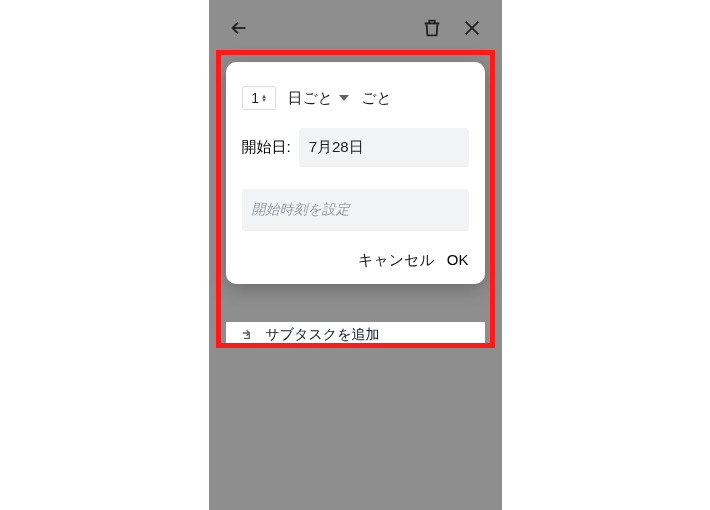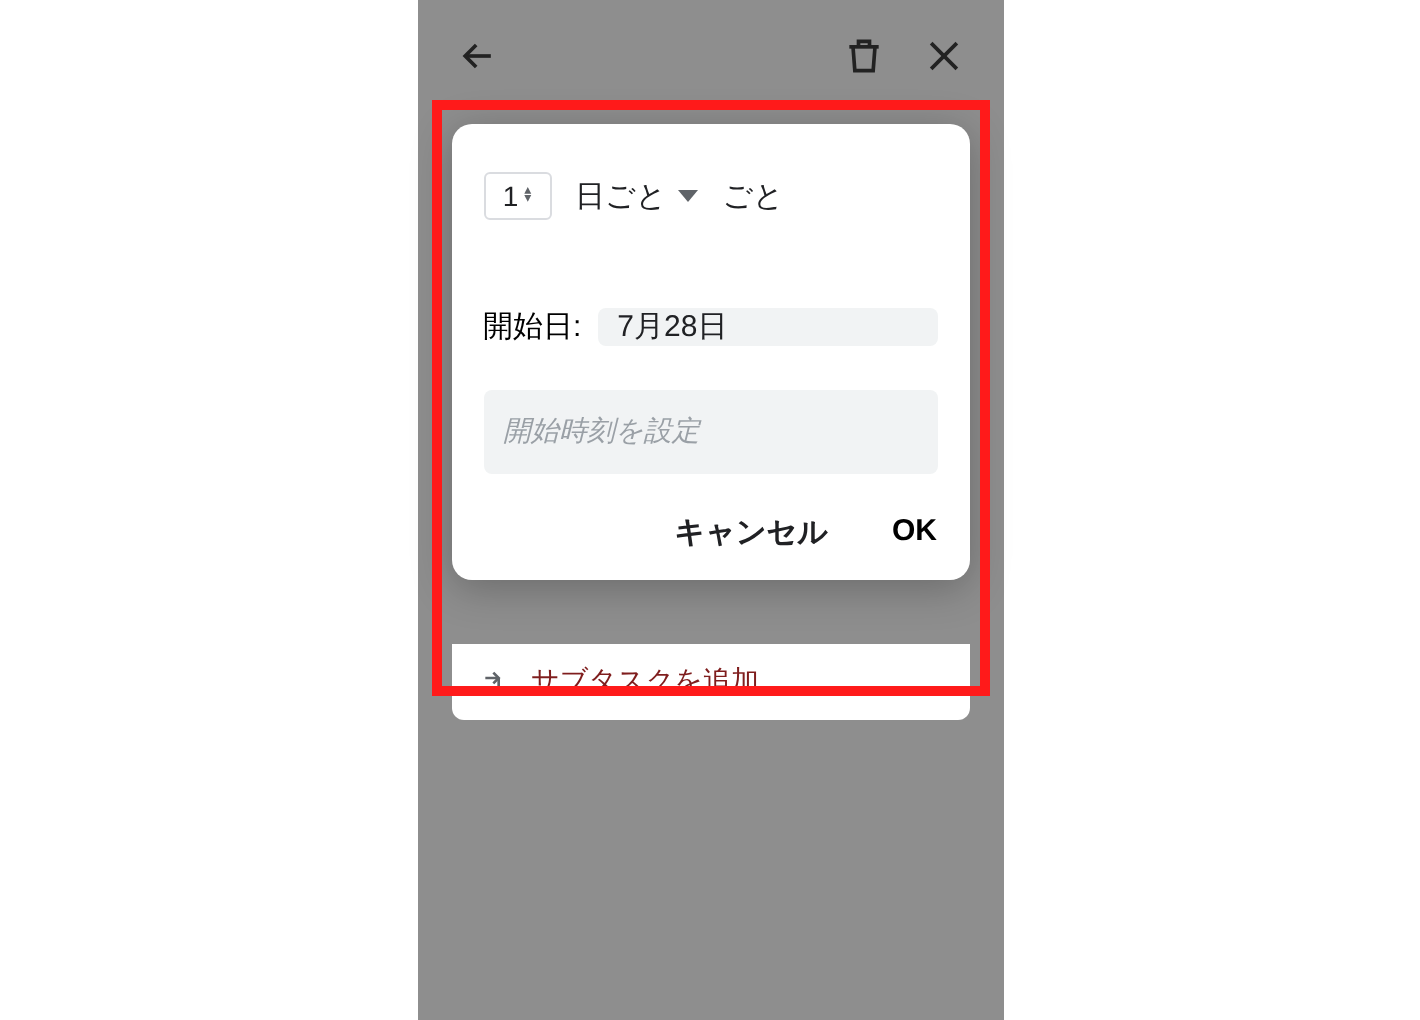--- a/index.html
+++ b/index.html
@@ -77,68 +77,68 @@
     color: #202124;
   }
   .caret-down {
     width: 0; height: 0;
     border-left: 5px solid transparent;
     border-right: 5px solid transparent;
     border-top: 6px solid #5f6368;
   }
 
   .row-start {
-    margin-top: 44px;
+    margin-top: 18px;
     display: flex;
     align-items: center;
     gap: 8px;
     font-size: 15px;
   }
   .row-start .date-field {
     flex: 1;
     background: #f1f3f4;
-    padding: 0 10px;
+    padding: 10px 10px;
     border-radius: 4px;
     color: #202124;
   }
 
   .row-time {
     margin-top: 22px;
     background: #f1f3f4;
     padding: 12px 10px;
     border-radius: 4px;
     color: #9aa0a6;
     font-size: 14px;
     font-style: italic;
   }
 
   .row-actions {
     margin-top: 20px;
     display: flex;
     justify-content: flex-end;
-    gap: 32px;
+    gap: 12px;
     font-size: 15px;
-    font-weight: 700;
+    font-weight: 400;
   }
   .btn-cancel { color: #202124; }
   .btn-ok { color: #000000; }
 
   .bg-secondary {
     position: absolute;
     top: 322px;
     left: 16px;
     width: 259px;
-    height: 38px;
+    height: 26px;
     background: #fff;
     border-radius: 0 0 6px 6px;
     display: flex;
     align-items: center;
     padding: 0 14px;
     gap: 10px;
-    color: #7f1d1d;
+    color: #0f172a;
     font-size: 14px;
     overflow: hidden;
   }
   .bg-secondary svg { width: 16px; height: 16px; stroke: #5f6368; fill: none; stroke-width: 2; }
 </style>
 </head>
 <body>
 
 <div class="phone-frame">
 

